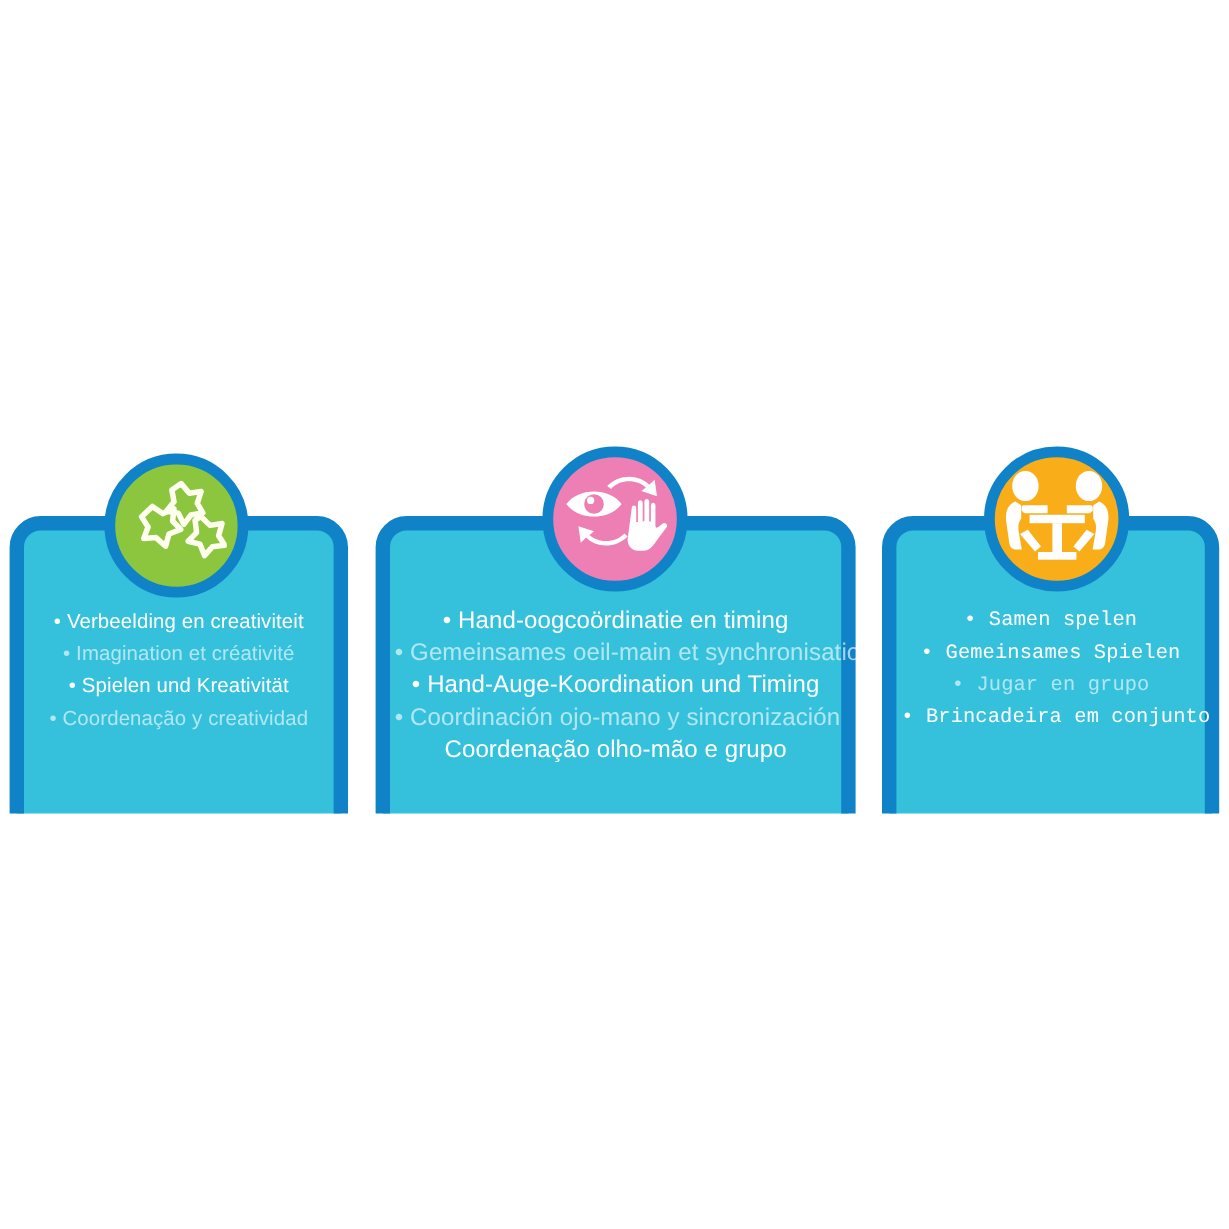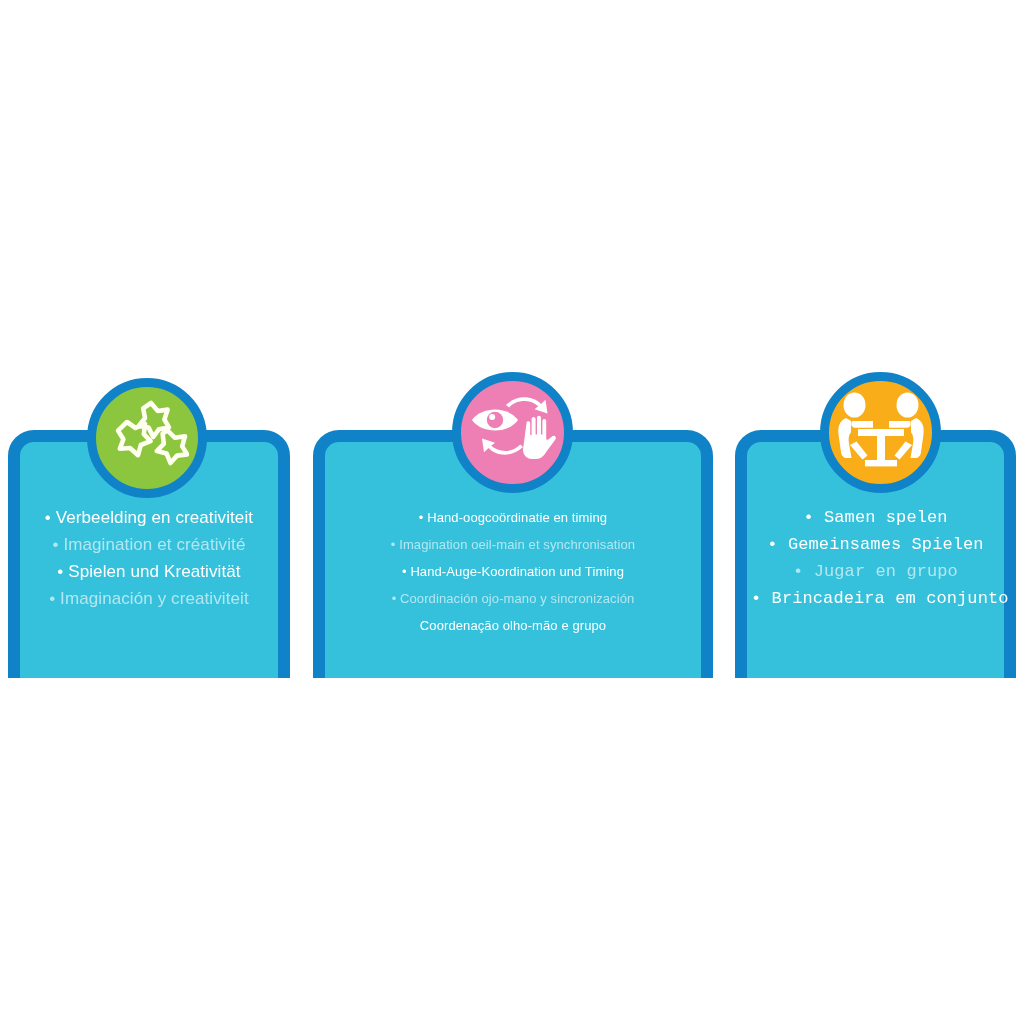--- a/index.html
+++ b/index.html
@@ -58,21 +58,21 @@
   .line {
     display: block;
     color: #ffffff;
     letter-spacing: 0.1px;
     white-space: nowrap;
   }
   
   .line.dim { color: rgba(255,255,255,0.62); }
 
   .card-1 .line { font-size: 17px; line-height: 27px; }
-  .card-2 .line { font-size: 13px; line-height: 27px; }
+  .card-2 .line { font-size: 20px; line-height: 27px; }
   .card-3 .line { font-size: 17px; line-height: 27px; font-family: Liberation Mono, monospace; }
 
   
   .badge {
     position: absolute;
     width: 120px;
     height: 120px;
     border-radius: 50%;
     border: 9px solid #1083C8;
     box-sizing: border-box;
@@ -91,28 +91,28 @@
 
 <div id="stage">
 
   <div class="cards-row">
 
     <div class="card card-1">
       <div class="lines">
         <span class="line">• Verbeelding en creativiteit</span>
         <span class="line dim">• Imagination et créativité</span>
         <span class="line">• Spielen und Kreativität</span>
-        <span class="line dim">• Imaginación y creativiteit</span>
+        <span class="line dim">• Coordenação y creatividad</span>
       </div>
     </div>
 
     <div class="card card-2">
       <div class="lines">
         <span class="line">• Hand-oogcoördinatie en timing</span>
-        <span class="line dim">• Imagination oeil-main et synchronisation</span>
+        <span class="line dim">• Gemeinsames oeil-main et synchronisation</span>
         <span class="line">• Hand-Auge-Koordination und Timing</span>
         <span class="line dim">• Coordinación ojo-mano y sincronización</span>
         <span class="line">Coordenação olho-mão e grupo</span>
       </div>
     </div>
 
     <div class="card card-3">
       <div class="lines">
         <span class="line">• Samen spelen</span>
         <span class="line">• Gemeinsames Spielen</span>

